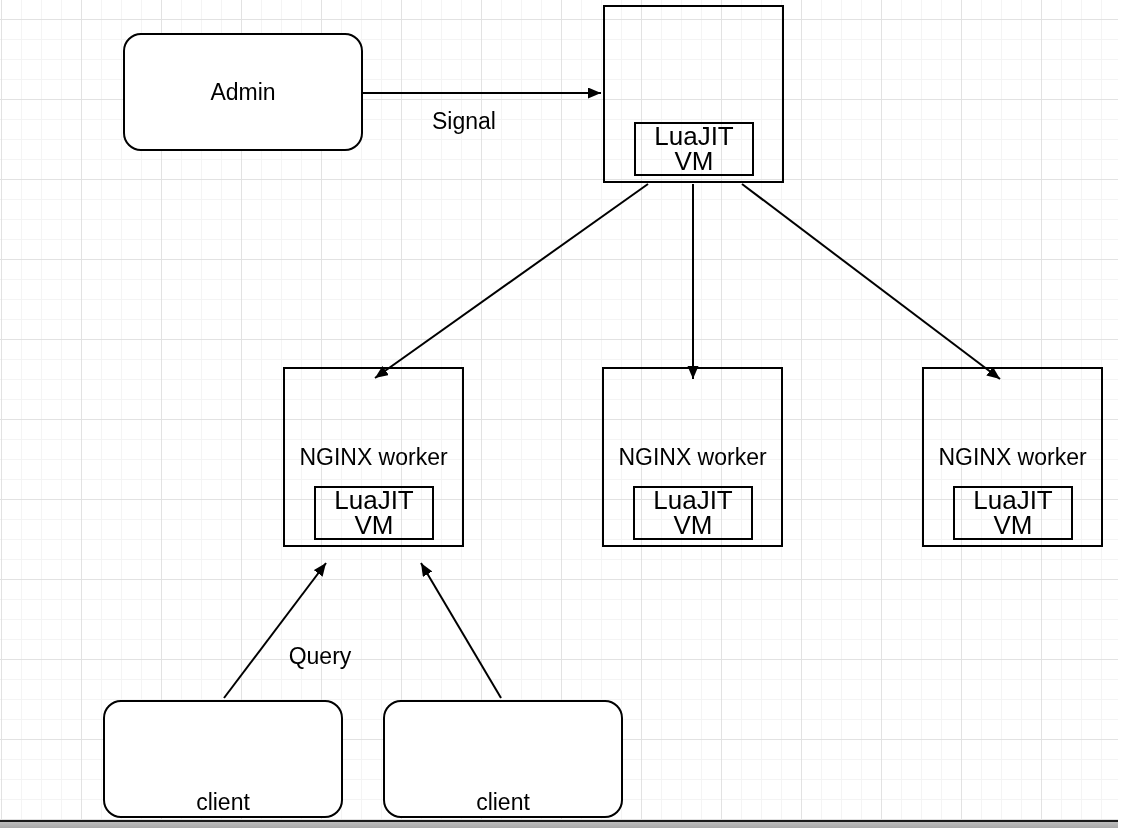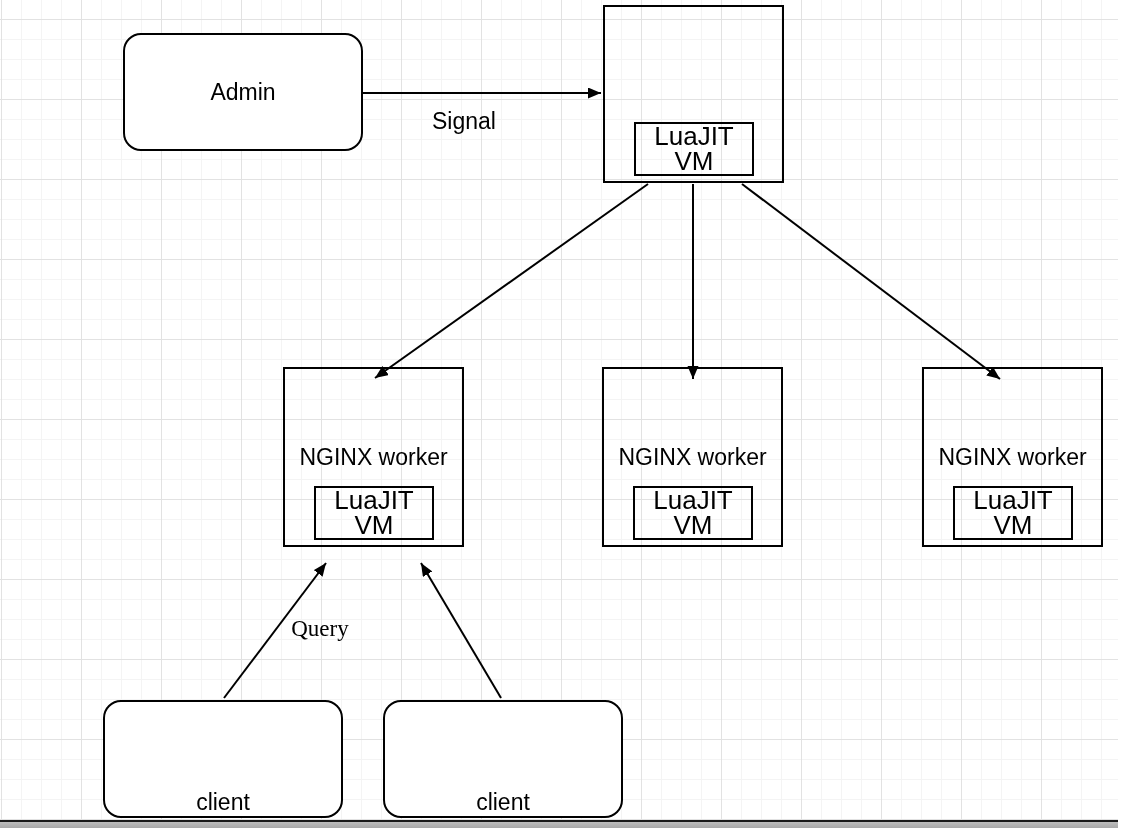--- a/index.html
+++ b/index.html
@@ -78,21 +78,21 @@
     text-align: center;
   }
   .edge-label {
     position: absolute;
     transform: translate(-50%, -50%);
     font-size: 23px;
     color: #000000;
     white-space: nowrap;
   }
   #label-signal { left: 464px; top: 121px; }
-  #label-query  { left: 320px; top: 629px; font-family: Liberation Serif, serif; }
+  #label-query  { left: 320px; top: 656px; }
   #hscrollbar {
     position: absolute;
     left: 0;
     bottom: 0;
     width: 1146px;
     height: 8px;
     box-sizing: border-box;
     border-top: 2px solid #1a1a1a;
     background: linear-gradient(to bottom, #bdbdbd, #a9a9a9);
   }

